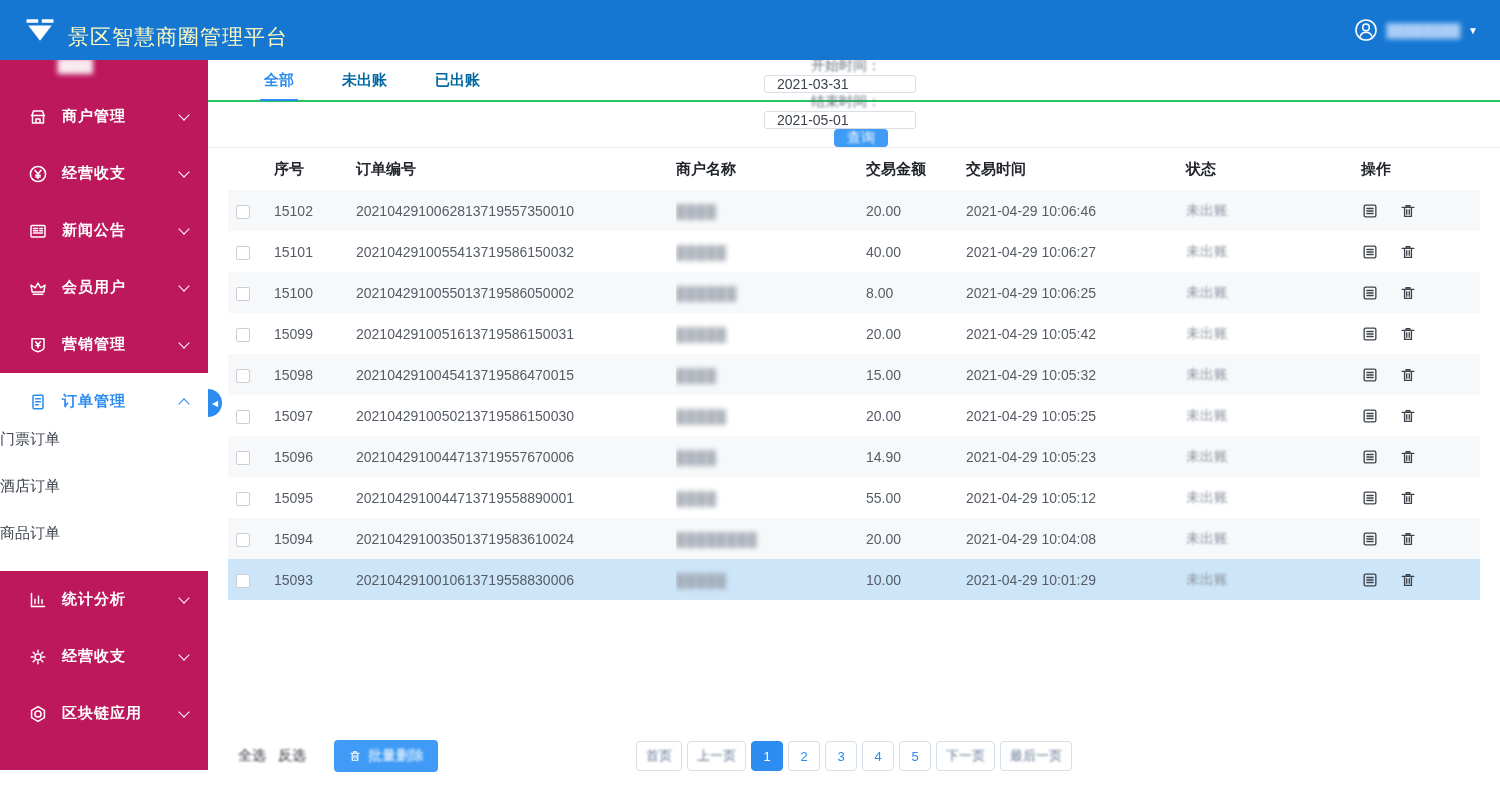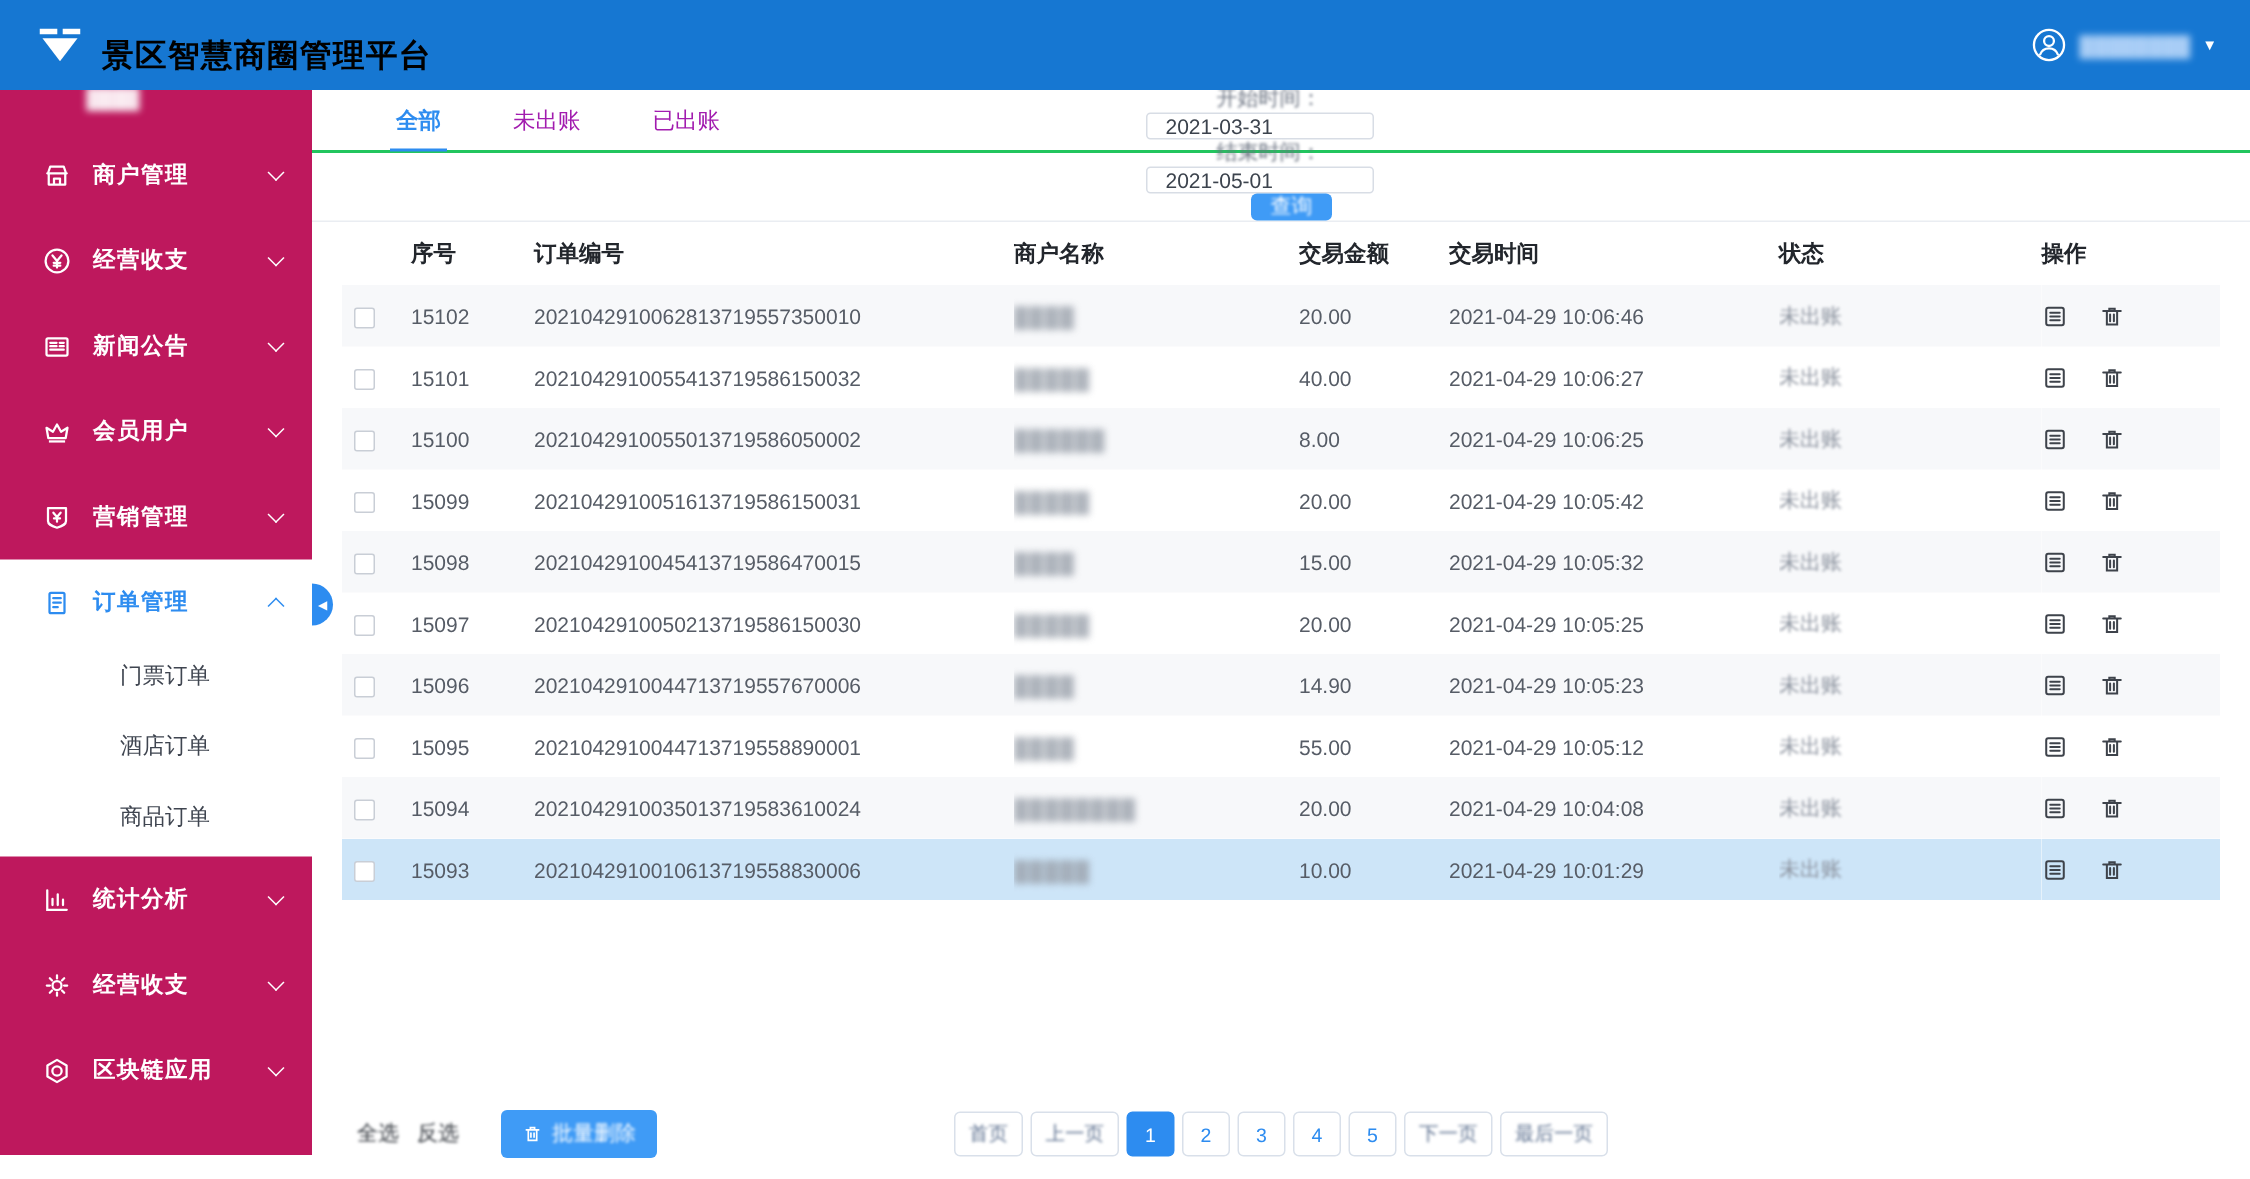--- a/index.html
+++ b/index.html
@@ -5,21 +5,21 @@
   * { margin:0; padding:0; box-sizing:border-box; }
   html,body { width:1500px; height:786px; overflow:hidden; background:#fff;
     font-family:"Liberation Sans", sans-serif; }
   .app { position:relative; width:1500px; height:786px; }
 
   
   .topbar { position:absolute; top:0; left:0; right:0; height:60px; background:#1677d2;
     display:flex; align-items:center; justify-content:space-between; padding:0 22px; z-index:20; }
   .brand { display:flex; align-items:center; gap:10px; }
   .logo svg { display:block; }
-  .app-title { color:#000000; font-size:21px; font-weight:bold; letter-spacing:1px;margin-top:13px; }
+  .app-title { color:#fef9c3; font-size:21px; font-weight:normal; letter-spacing:1px;margin-top:13px; }
   .userbox { display:flex; align-items:center; gap:8px; cursor:pointer; }
   .avatar svg { display:block; }
   .username { color:#cfe4ff; font-size:13px; }
   .caret { color:#fff; font-size:10px; }
 
   
   .masked-strong { filter:blur(2.6px); opacity:.8; }
   .masked-soft { filter:blur(1.1px); }
 
   
@@ -30,34 +30,34 @@
   .menu-item { position:relative; height:57px; display:flex; align-items:center;
     padding-left:28px; color:#fff; cursor:pointer; }
   .menu-item .mi-icon { width:22px; height:22px; margin-right:12px; display:flex; align-items:center; }
   .menu-item .mi-label { font-size:15px; font-weight:bold; letter-spacing:1px; }
   .menu-item .chev { position:absolute; right:20px; width:8px; height:8px;
     border-right:1.6px solid currentColor; border-bottom:1.6px solid currentColor; }
   .menu-item .chev.down { transform:rotate(45deg); margin-top:-4px; }
   .menu-item .chev.up { transform:rotate(-135deg); margin-top:4px; }
   .menu-item.active { background:#fff; color:#2d8cf0; }
   .submenu { background:#fff; }
-  .submenu-item { height:47px; display:flex; align-items:center; padding-left:80px;
+  .submenu-item { height:47px; display:flex; 
     font-size:15px; color:#3f4550; cursor:pointer; }
   .submenu-item span { padding-bottom:5px; border-bottom:2px solid transparent; }
   .submenu-item.active span { color:#2d8cf0; border-bottom-color:#2d8cf0; }
   .collapse-handle { position:absolute; left:208px; top:389px; width:14px; height:28px;
     background:#2d8cf0; border-radius:0 14px 14px 0; color:#fff; font-size:8px;
     display:flex; align-items:center; justify-content:center; cursor:pointer; z-index:15; }
 
   
   .main { position:absolute; top:60px; left:208px; right:0; bottom:0; background:#fff; }
   .tabbar { height:42px; display:flex; align-items:stretch; padding-left:40px;
     border-bottom:2px solid #22c55e; background:#fff; }
   .tab { position:relative; display:flex; align-items:center; padding:0 16px; margin-right:16px;
-    font-size:15px; color:#a21caf; cursor:pointer; }
+    font-size:15px; color:#0369a1; cursor:pointer;font-weight:bold; }
   .tab.active { color:#2d8cf0; font-weight:bold; }
   .tab.active::after { content:''; position:absolute; left:12px; right:12px; bottom:-1px;
     height:2px; background:#2d8cf0; }
 
   .filter-row { height:46px; display:flex; align-items:center; justify-content:flex-end;
     padding-right:8px; border-bottom:1px solid #eaedf2; background:#fff;flex-direction:column; }
   .flabel { font-size:14px; color:#6a7280; margin-right:8px; }
   .flabel + .input { margin-right:20px; }
   .input { width:152px; height:33px; border:1px solid #d8dde5; border-radius:3px; background:#fff;
     display:flex; align-items:center; padding:0 12px; font-size:14px; color:#3c434d; cursor:text; }

